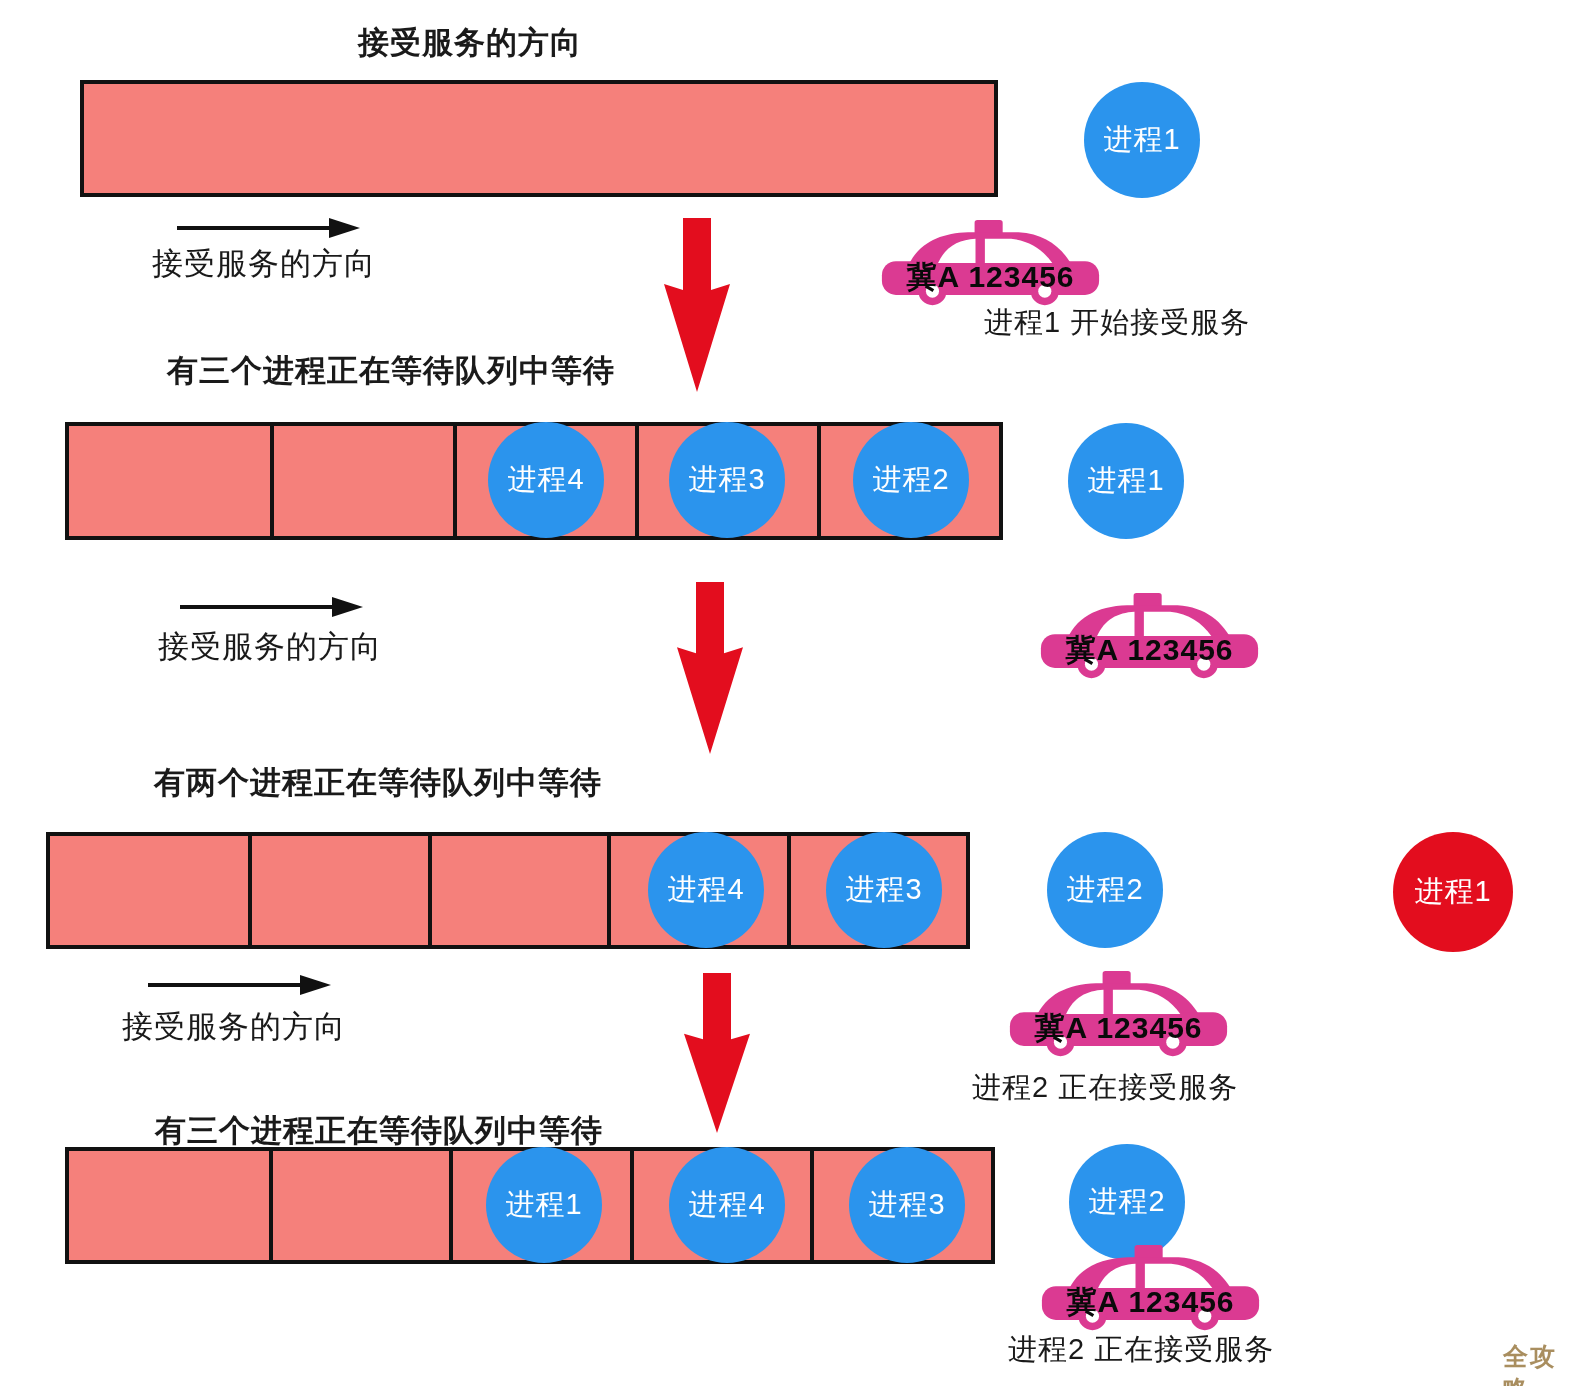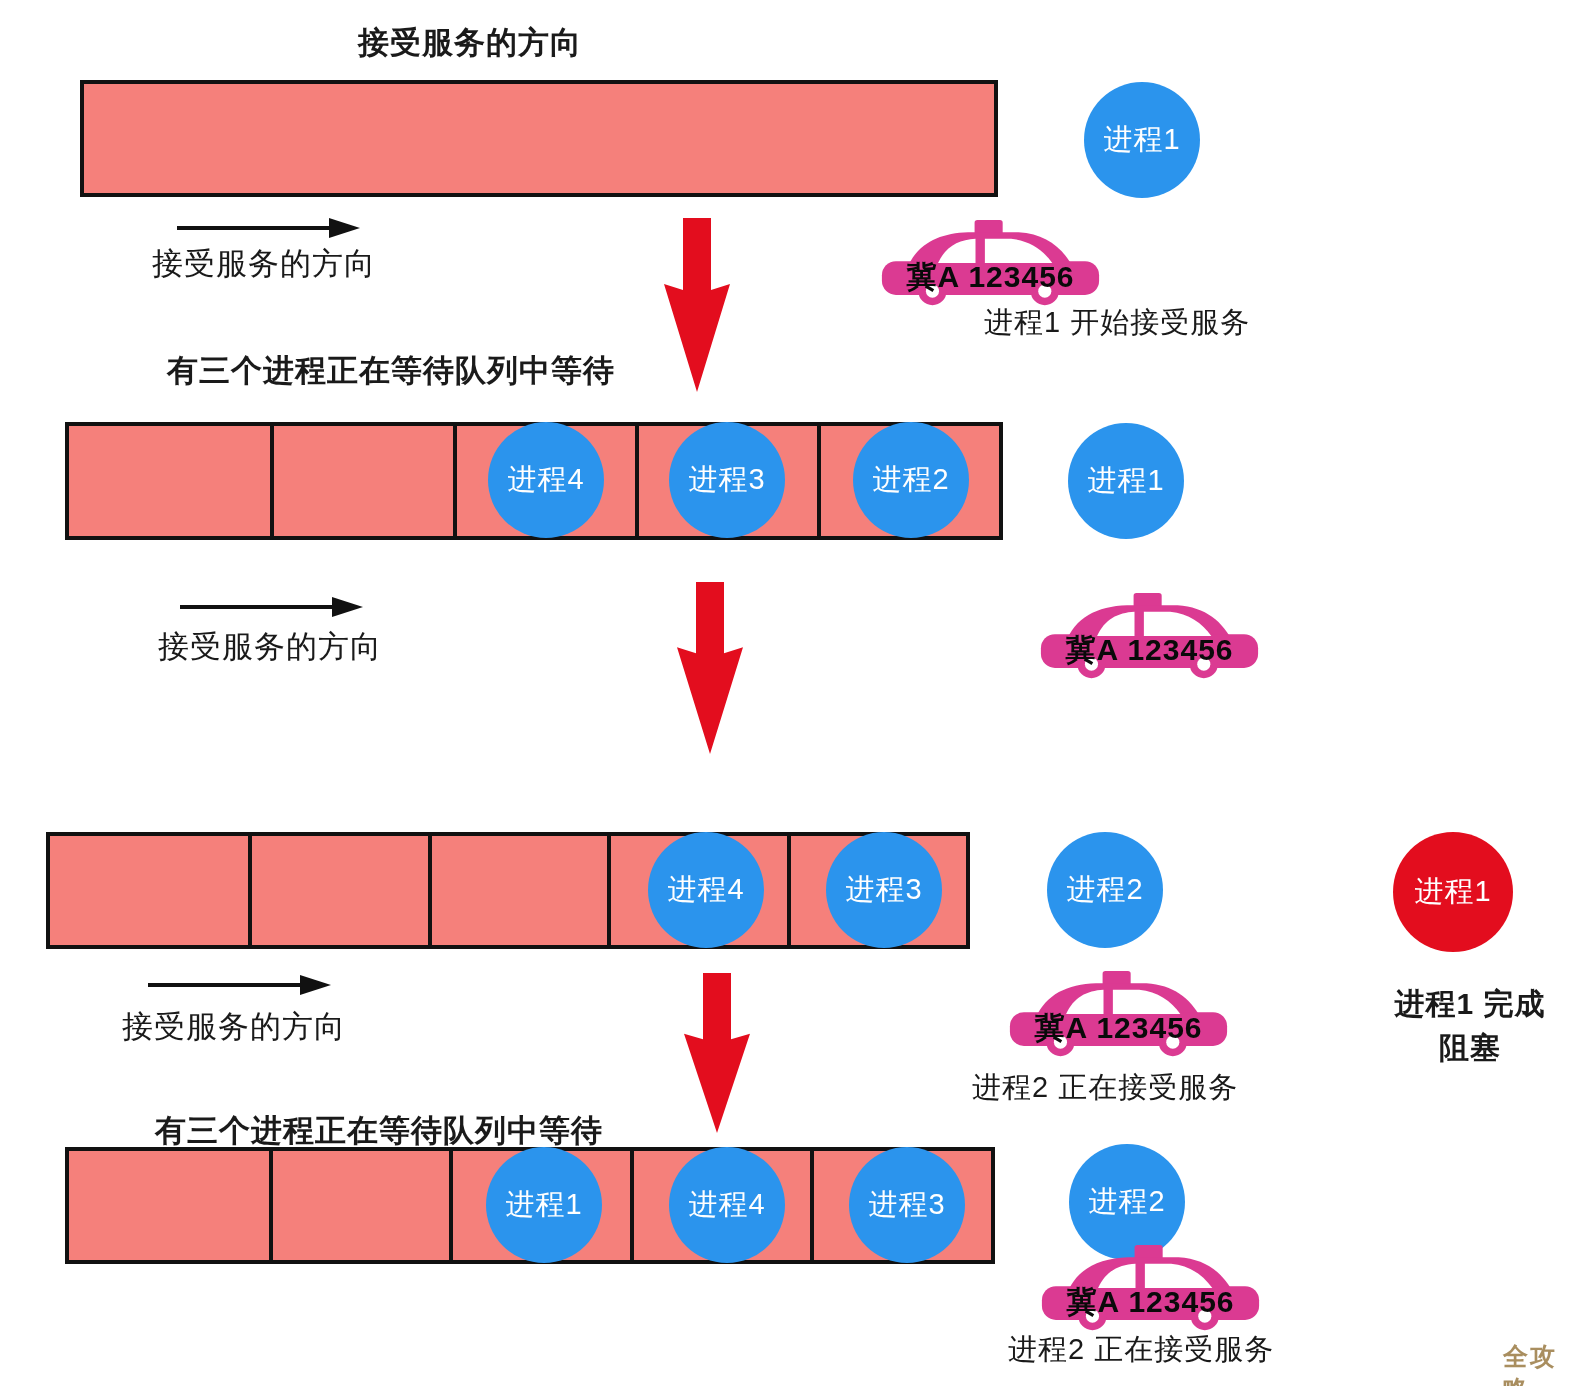--- a/index.html
+++ b/index.html
@@ -134,43 +134,40 @@
       <g fill="#fff">
         <path d="M64,46 C72,28 86,21 104,20 L104,46 Z"></path>
         <path d="M114,20 L142,20 C162,22 176,32 186,46 L114,46 Z"></path>
         <circle cx="58" cy="76" r="7"></circle>
         <circle cx="178" cy="76" r="7"></circle>
       </g>
     </svg>
     <div class="plate">冀A 123456</div>
   </div>
 
+  <div class="title" style="left:154px;top:762px;">有两个进程正在等待队列中等待</div>
 
   <div class="bar" style="left:46px;top:832px;width:924px;height:117px;">
     <div class="cell first"></div>
     <div class="cell"></div>
     <div class="cell"></div>
     <div class="cell"></div>
     <div class="cell"></div>
   </div>
   <div class="proc" style="left:648px;top:832px;">
     <span>进程4</span>
   </div>
   <div class="proc" style="left:826px;top:832px;">
     <span>进程3</span>
   </div>
   <div class="proc" style="left:1047px;top:832px;">
     <span>进程2</span>
   </div>
   <div class="proc red" style="left:1393px;top:832px;">
     <span>进程1</span>
-  </div>
-  <div class="blocked-caption" style="left:1375px;top:982px;">
-    <div>进程1 完成</div>
-    <div>阻塞</div>
   </div>
 
   <div class="dir-arrow" style="left:146px;top:971px;width:185px;height:28px;">
     <svg viewBox="0 0 185 28" width="185" height="28">
       <line x1="2" y1="14" x2="158" y2="14" stroke="#111" stroke-width="4"></line>
       <polygon points="154,4 185,14 154,24" fill="#111"></polygon>
     </svg>
   </div>
   <div class="dir-label" style="left:122px;top:1006px;">接受服务的方向</div>
 

